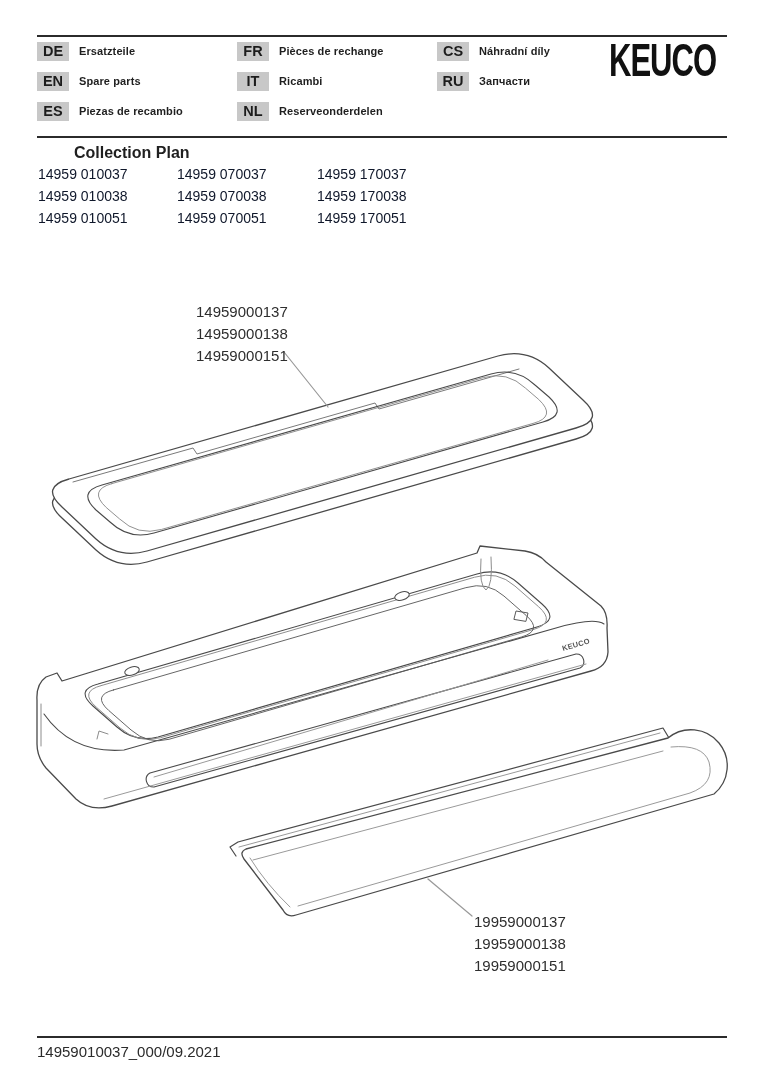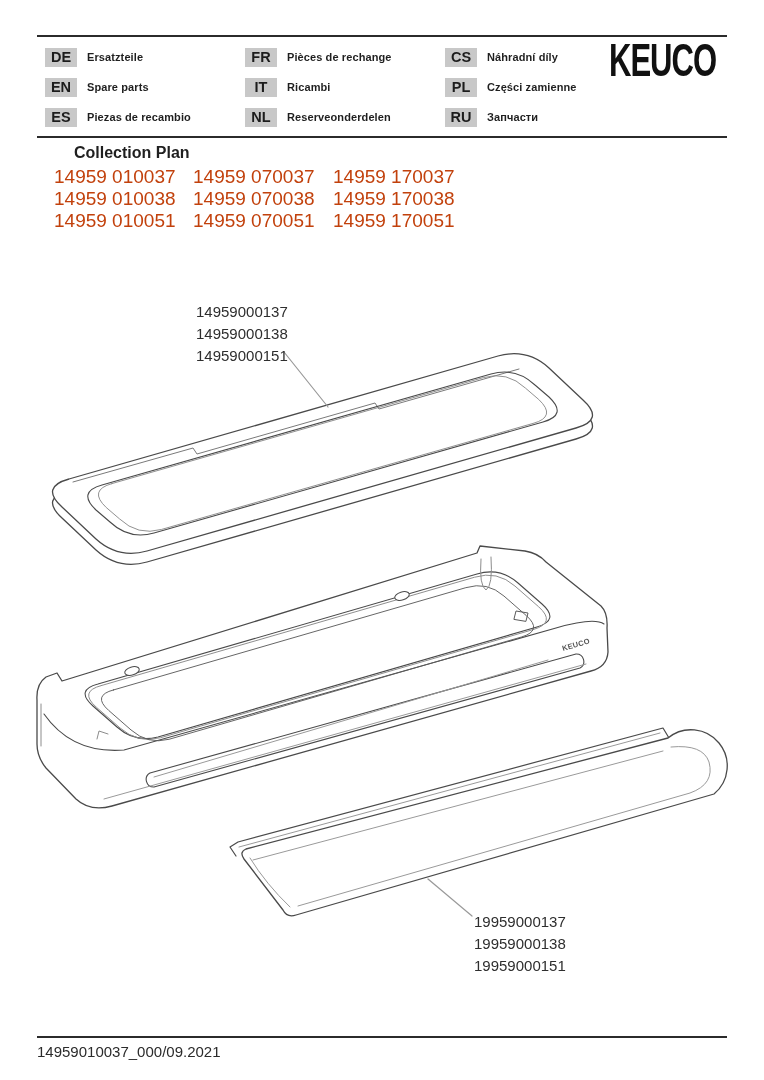--- a/index.html
+++ b/index.html
@@ -7,44 +7,44 @@
     position:relative; width:764px; height:1080px; background:#ffffff;
     font-family:"Liberation Sans", sans-serif; color:#1f1f1f; overflow:hidden;
     margin:0 auto;
   }
   .rule { position:absolute; left:37px; width:690px; background:#2b2b2b; height:2px; }
   .rule-top { top:35px; }
   .rule-mid { top:136px; }
   .rule-foot { top:1036px; height:1.5px; }
 
   .lang-grid {
-    position:absolute; left:37px; top:45px;
+    position:absolute; left:37px; top:39px;
     display:grid; grid-template-columns:200px 200px 260px;
-    grid-template-rows:repeat(3,30px); grid-auto-flow:column;margin-left:8px;
+    grid-template-rows:repeat(3,30px); grid-auto-flow:column;
   }
   .lang-item { display:flex; align-items:center; height:24px; }
   .badge {
     display:inline-flex; align-items:center; justify-content:center;
     min-width:28px; height:19px; background:#c8c8c8; color:#1c1c1c;
     font-weight:bold; font-size:14.5px; margin-right:10px; padding:0 2px;
   }
   .lang-label { font-weight:bold; font-size:11px; letter-spacing:0.1px; }
 
   .brand-logo {
     position:absolute; left:609px; top:38px; width:130px; height:44px;
     font-weight:bold; font-size:47px; letter-spacing:-1.5px; color:#111;
     transform:scaleX(0.66); transform-origin:left top; line-height:44px;
     white-space:nowrap;
   }
 
   .plan-title { position:absolute; left:38px; top:144px; font-weight:bold; font-size:16px;margin-left:36px; }
   .plan-grid {
     position:absolute; left:38px; top:166px;
     display:grid; grid-template-columns:139px 140px 160px; grid-auto-rows:22px;
-    font-size:19px; color:#c2410c;margin-left:16px;
+    font-size:14px; color:#0f172a;
   }
 
   .part-label { position:absolute; font-size:15px; line-height:22px; color:#2e2e2e; white-space:nowrap; }
   .part-label-top { left:184px; top:301px;margin-left:12px; }
   .part-label-bottom { left:474px; top:911px; }
 
   svg.diagram { position:absolute; left:0; top:0; }
 
   .footer-text { position:absolute; left:37px; top:1043px; font-size:15px; color:#2b2b2b; }
 </style>
@@ -76,24 +76,20 @@
       <span class="badge">IT</span>
       <span class="lang-label">Ricambi</span>
     </div>
     <div class="lang-item">
       <span class="badge">NL</span>
       <span class="lang-label">Reserveonderdelen</span>
     </div>
     <div class="lang-item">
       <span class="badge">CS</span>
       <span class="lang-label">Náhradní díly</span>
-    </div>
-    <div class="lang-item">
-      <span class="badge">PL</span>
-      <span class="lang-label">Części zamienne</span>
     </div>
     <div class="lang-item">
       <span class="badge">RU</span>
       <span class="lang-label">Запчасти</span>
     </div>
   </div>
 
   <div class="brand-logo">KEUCO</div>
 
   <div class="rule rule-mid"></div>

